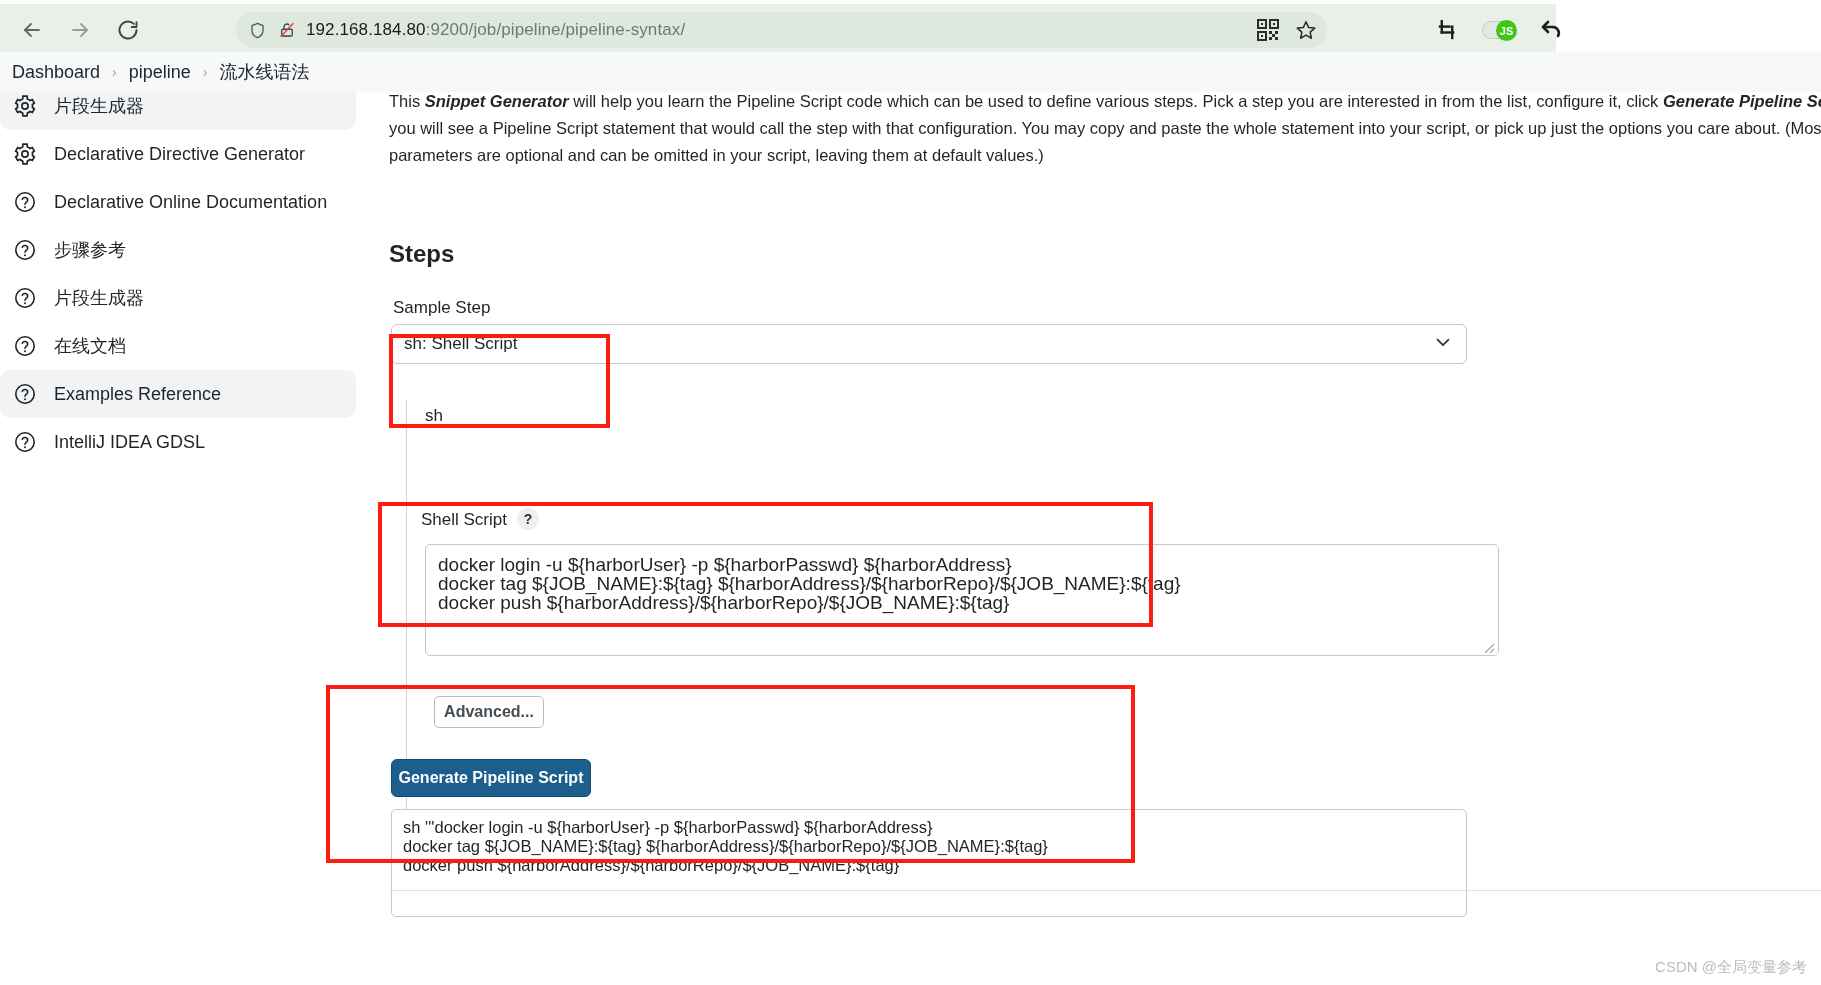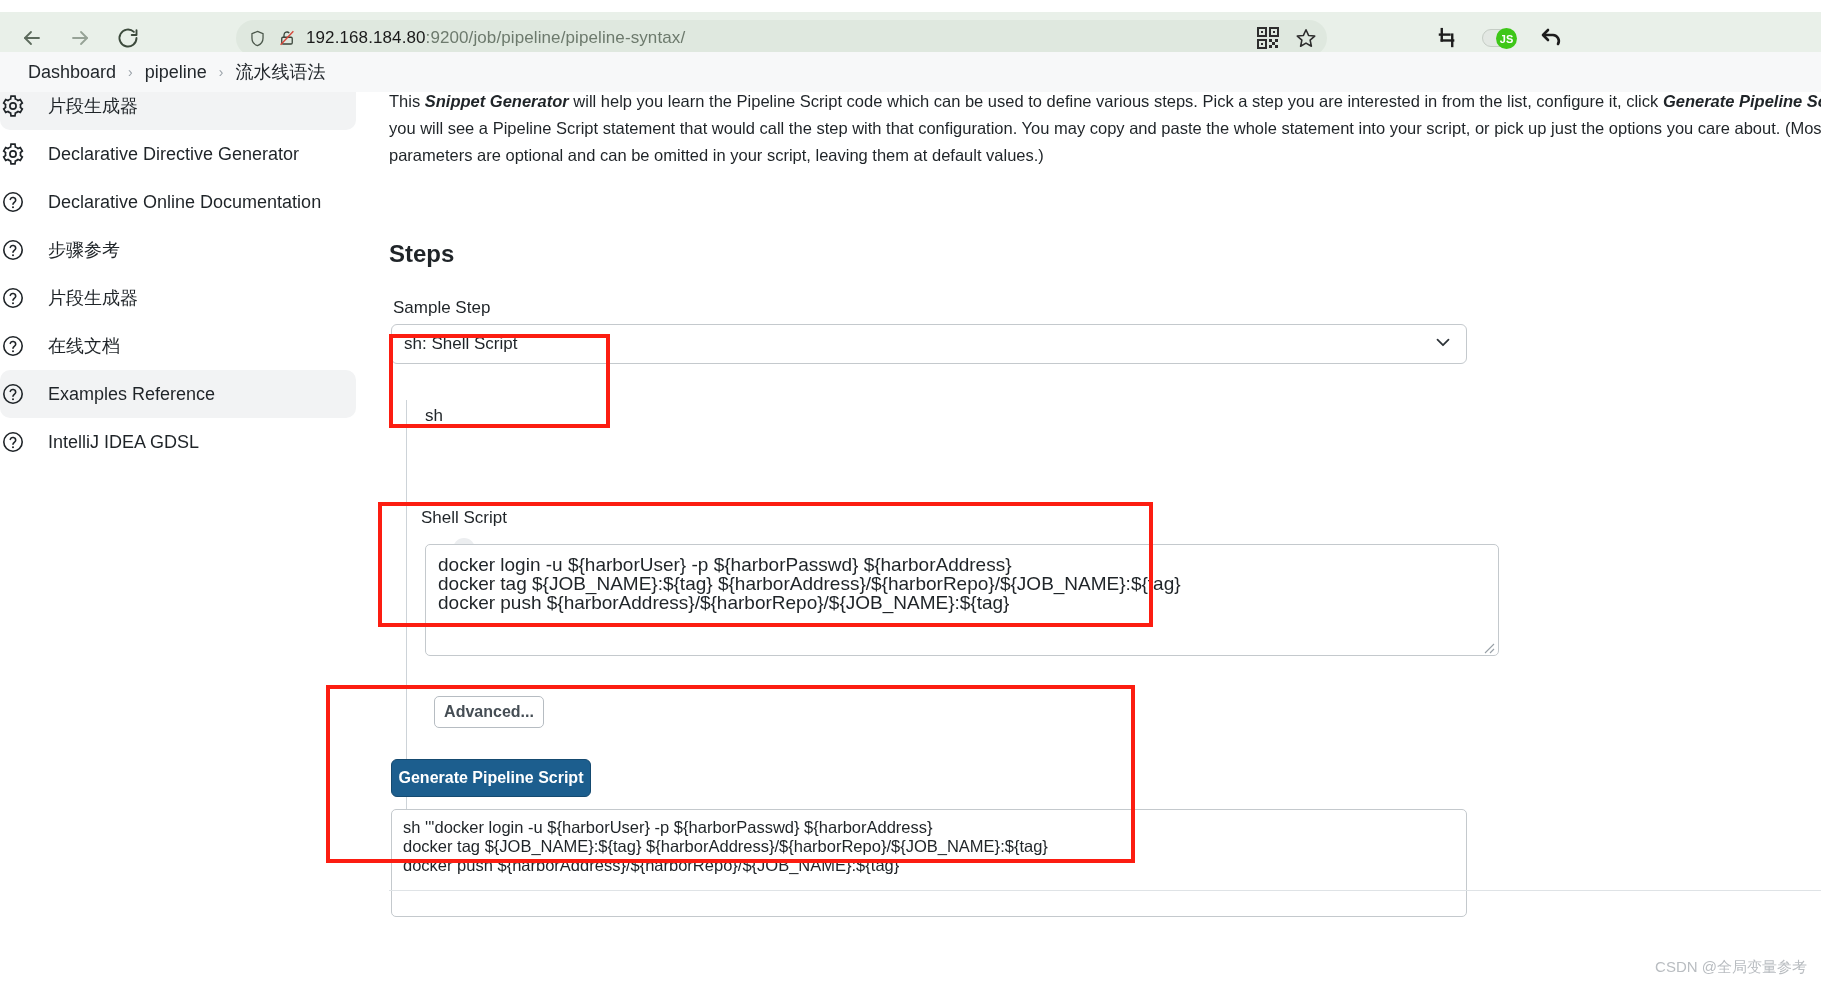--- a/index.html
+++ b/index.html
@@ -5,21 +5,21 @@
   * { box-sizing: border-box; margin: 0; padding: 0; }
   html, body {
     width: 1821px; height: 985px;
     background: #ffffff;
     font-family: "Liberation Sans", sans-serif;
     overflow: hidden;
   }
 
   
   #browser-chrome {
-    position: absolute; left: 0; top: 12px; width: 1821px; height: 52px;
+    position: absolute; left: 0; top: 4px; width: 1556px; height: 52px;
     background: #e9f0e9;
     display: flex; align-items: center;
   }
   .nav-btn {
     width: 40px; height: 40px; margin-left: 8px;
     display: flex; align-items: center; justify-content: center;
     color: #5d6b5d; border-radius: 6px; flex: 0 0 auto;
   }
   .nav-btn.first { margin-left: 12px; }
   .nav-btn svg { display: block; }
@@ -65,36 +65,36 @@
   #page {
     position: absolute; left: 0; top: 52px;
     width: 1821px; height: 933px;
     background: #fff;
     overflow: hidden;
   }
 
   #breadcrumb {
     position: absolute; left: 0; top: 0; width: 1821px; height: 40px;
     background: #f7f8f9;
-    display: flex; align-items: center; padding-left: 18px;
+    display: flex; align-items: center; padding-left: 2px;
     font-size: 18px; color: #1f2428;
     z-index: 5;
   }
   #breadcrumb .crumb { padding: 0 10px; color: #23282d; }
   #breadcrumb .sep { color: #9aa2a9; font-size: 14px; padding: 0 2px;}
 
   
   #sidebar {
     position: absolute; left: 0; top: 30px;
     width: 356px;
     padding-top: 0;
   }
   .side-item {
     display: flex; align-items: center;
-    height: 48px; gap: 22px;
+    height: 48px; padding-left: 12px; gap: 16px;
     border-radius: 10px;
     font-size: 18px; color: #1f2428;
   }
   .side-item.active { background: #f2f3f4; }
   .side-item .s-icon { flex: 0 0 auto; width: 26px; height: 26px; color: #1f2428; display:flex;align-items:center;justify-content:center;}
   .side-item .s-label { white-space: nowrap; }
   #side-item-0 { position: relative; top: 0; }
 
   
   #main {
@@ -134,22 +134,22 @@
     font-size: 17px; color: #1f2428;
   }
 
   #nested-rule {
     position: absolute; left: 17px; top: 312px;
     width: 1px; height: 480px; background: #cdd3d8;
   }
 
   #shell-script-label {
     position: absolute; left: 32px; top: 420px;
-    display: flex; align-items: center; gap: 10px;
-    font-size: 17px; color: #1f2428; flex-direction: column;
+    display: flex; align-items: flex-end; gap: 10px;
+    font-size: 17px; color: #1f2428;
   }
   .help-badge {
     width: 22px; height: 22px; border-radius: 50%;
     background: #eceef0; color: #2b3034;
     display: flex; align-items: center; justify-content: center;
     font-size: 14px; font-weight: bold;
   }
 
   #shell-textarea {
     position: absolute; left: 36px; top: 456px;

